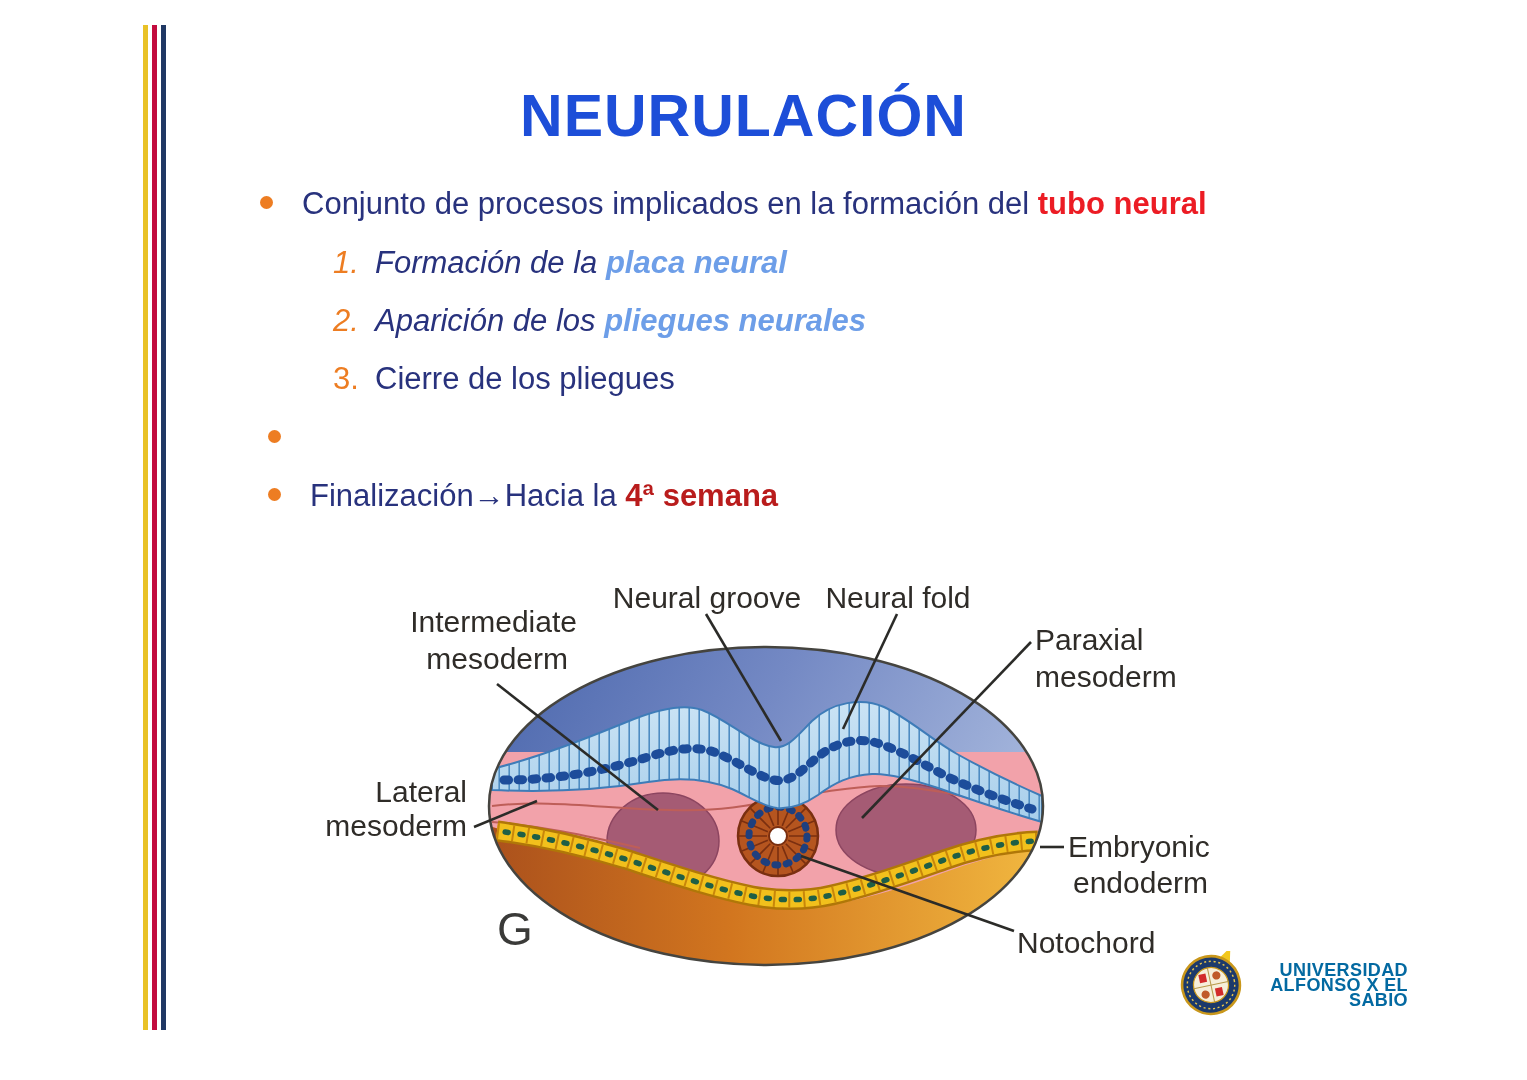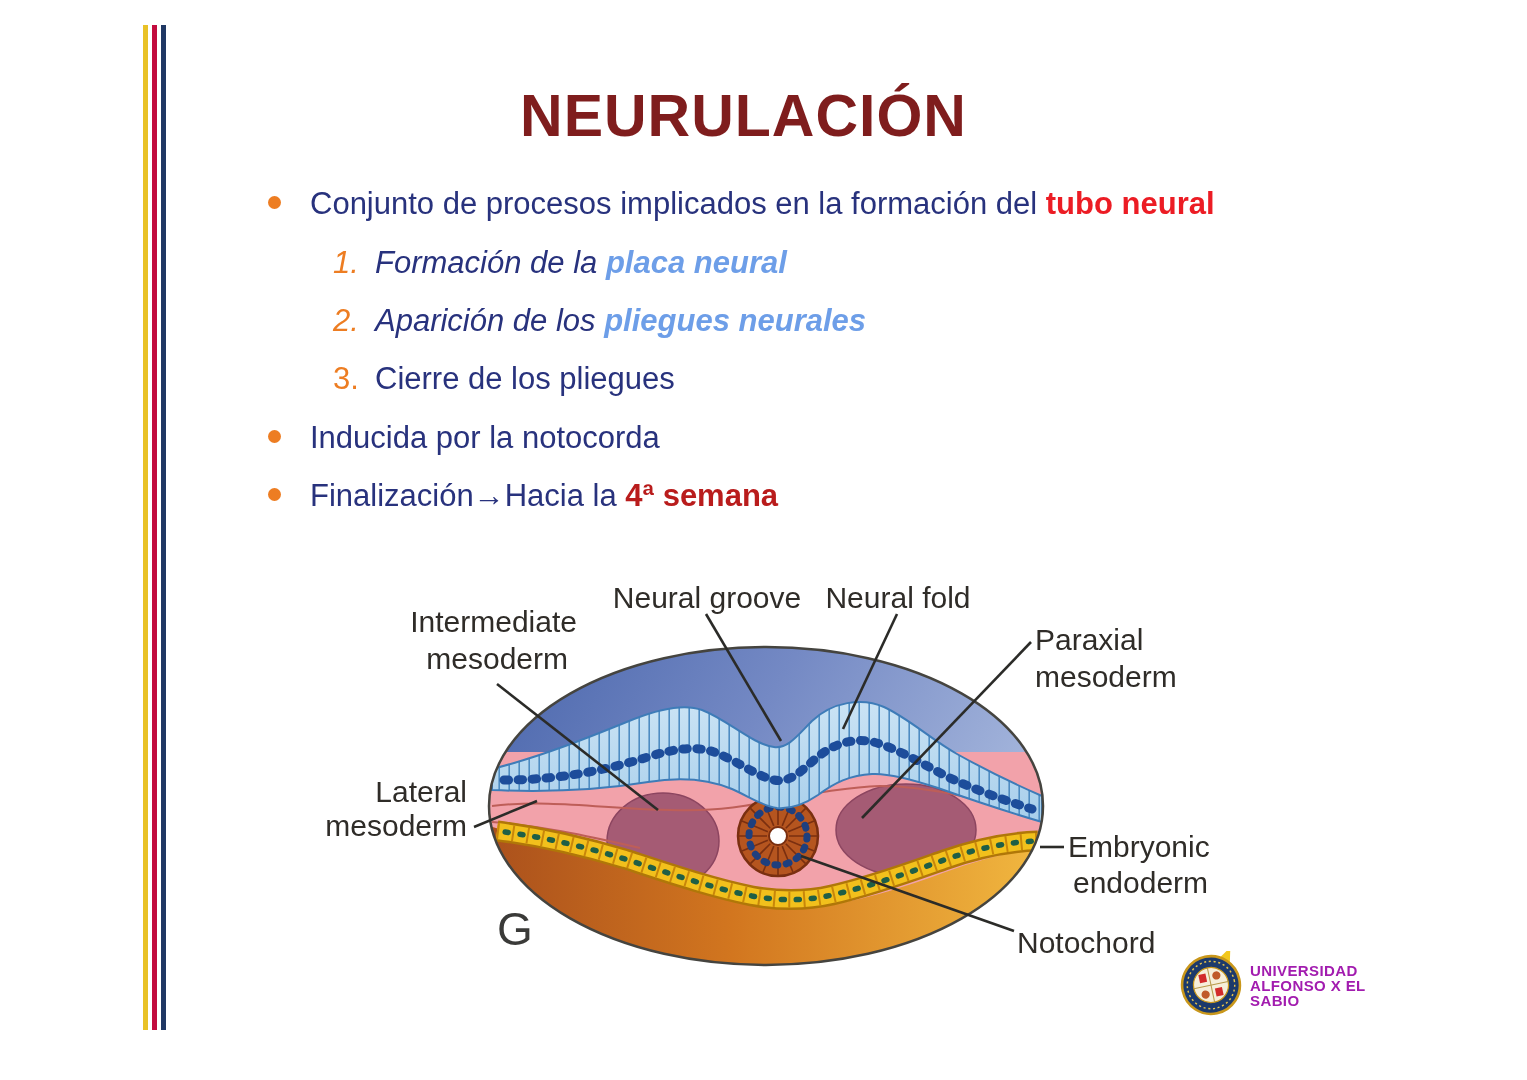--- a/index.html
+++ b/index.html
@@ -9,47 +9,47 @@
   }
   
   .stripes{position:absolute;left:143px;top:25px;height:1005px;width:24px;display:flex;}
   .stripe{height:100%;}
   .stripe.yellow{width:5px;background:#E9C227;margin-right:4px;}
   .stripe.crimson{width:5px;background:#C30C3E;margin-right:4px;}
   .stripe.navy{width:5px;background:#203864;}
   
   .title{
     position:absolute;left:0;right:40px;top:82px;text-align:center;
-    font-size:59px;font-weight:bold;color:#7f1d1d;letter-spacing:1px;
+    font-size:59px;font-weight:bold;color:#1d4ed8;letter-spacing:1px;
   }
   
   .row{position:absolute;font-size:31px;color:#28327D;white-space:nowrap;}
   .row .marker{display:inline-block;width:42px;color:#ED7D22;}
   .row .dot{
     display:inline-block;width:13px;height:13px;border-radius:50%;
     background:#ED7D22;margin-right:29px;vertical-align:middle;margin-top:-6px;
   }
   .em-red{color:#EC1C24;font-weight:bold;}
   .em-blue{color:#6D9EE8;font-weight:bold;}
   .em-orange{color:#b91c1c;font-weight:bold;}
-  .r1{left:268px;top:186px;}
+  .r1{left:260px;top:186px;}
   .r2{left:333px;top:245px;font-style:italic;}
   .r3{left:333px;top:303px;font-style:italic;}
   .r4{left:333px;top:361px;}
   .r5{left:268px;top:420px;}
   .r6{left:268px;top:478px;}
   
   svg.diagram{position:absolute;left:0;top:0;}
   .dlabel{font-family:"Liberation Sans",sans-serif;font-size:30px;fill:#2F2C28;}
   .glabel{font-family:"Liberation Sans",sans-serif;font-size:46px;fill:#3A3A38;}
   
   .logo-seal{position:absolute;left:1178px;top:951px;width:66px;height:66px;}
   .logo-text{
-    position:absolute;left:1250px;top:963px;width:158px;text-align:left;
-    color:#a21caf;font-weight:bold;font-size:15px;line-height:15px;letter-spacing:.4px;
+    position:absolute;left:1250px;top:963px;width:158px;text-align:right;
+    color:#0369a1;font-weight:bold;font-size:18px;line-height:15px;letter-spacing:.4px;
   }
 </style>
 </head>
 <body>
 
 <div class="stripes">
   <div class="stripe yellow"></div>
   <div class="stripe crimson"></div>
   <div class="stripe navy"></div>
 </div>
@@ -62,21 +62,21 @@
 <div class="row r2">
   <span class="marker">1.</span><span>Formación de la </span><span class="em-blue">placa neural</span>
 </div>
 <div class="row r3">
   <span class="marker">2.</span><span>Aparición de los </span><span class="em-blue">pliegues neurales</span>
 </div>
 <div class="row r4">
   <span class="marker">3.</span><span>Cierre de los pliegues</span>
 </div>
 <div class="row r5">
-  <span class="dot"></span><span>Inducida por la notocorda</span>
+  <span class="dot"></span>
 </div>
 <div class="row r6">
   <span class="dot"></span><span>Finalización→Hacia la </span><span class="em-orange">4ª semana</span>
 </div>
 
 <svg class="diagram" width="1527" height="1080" viewBox="0 0 1527 1080">
   <defs>
     <clipPath id="eclip">
         <ellipse cx="766" cy="806" rx="277" ry="159"></ellipse>
       </clipPath>

